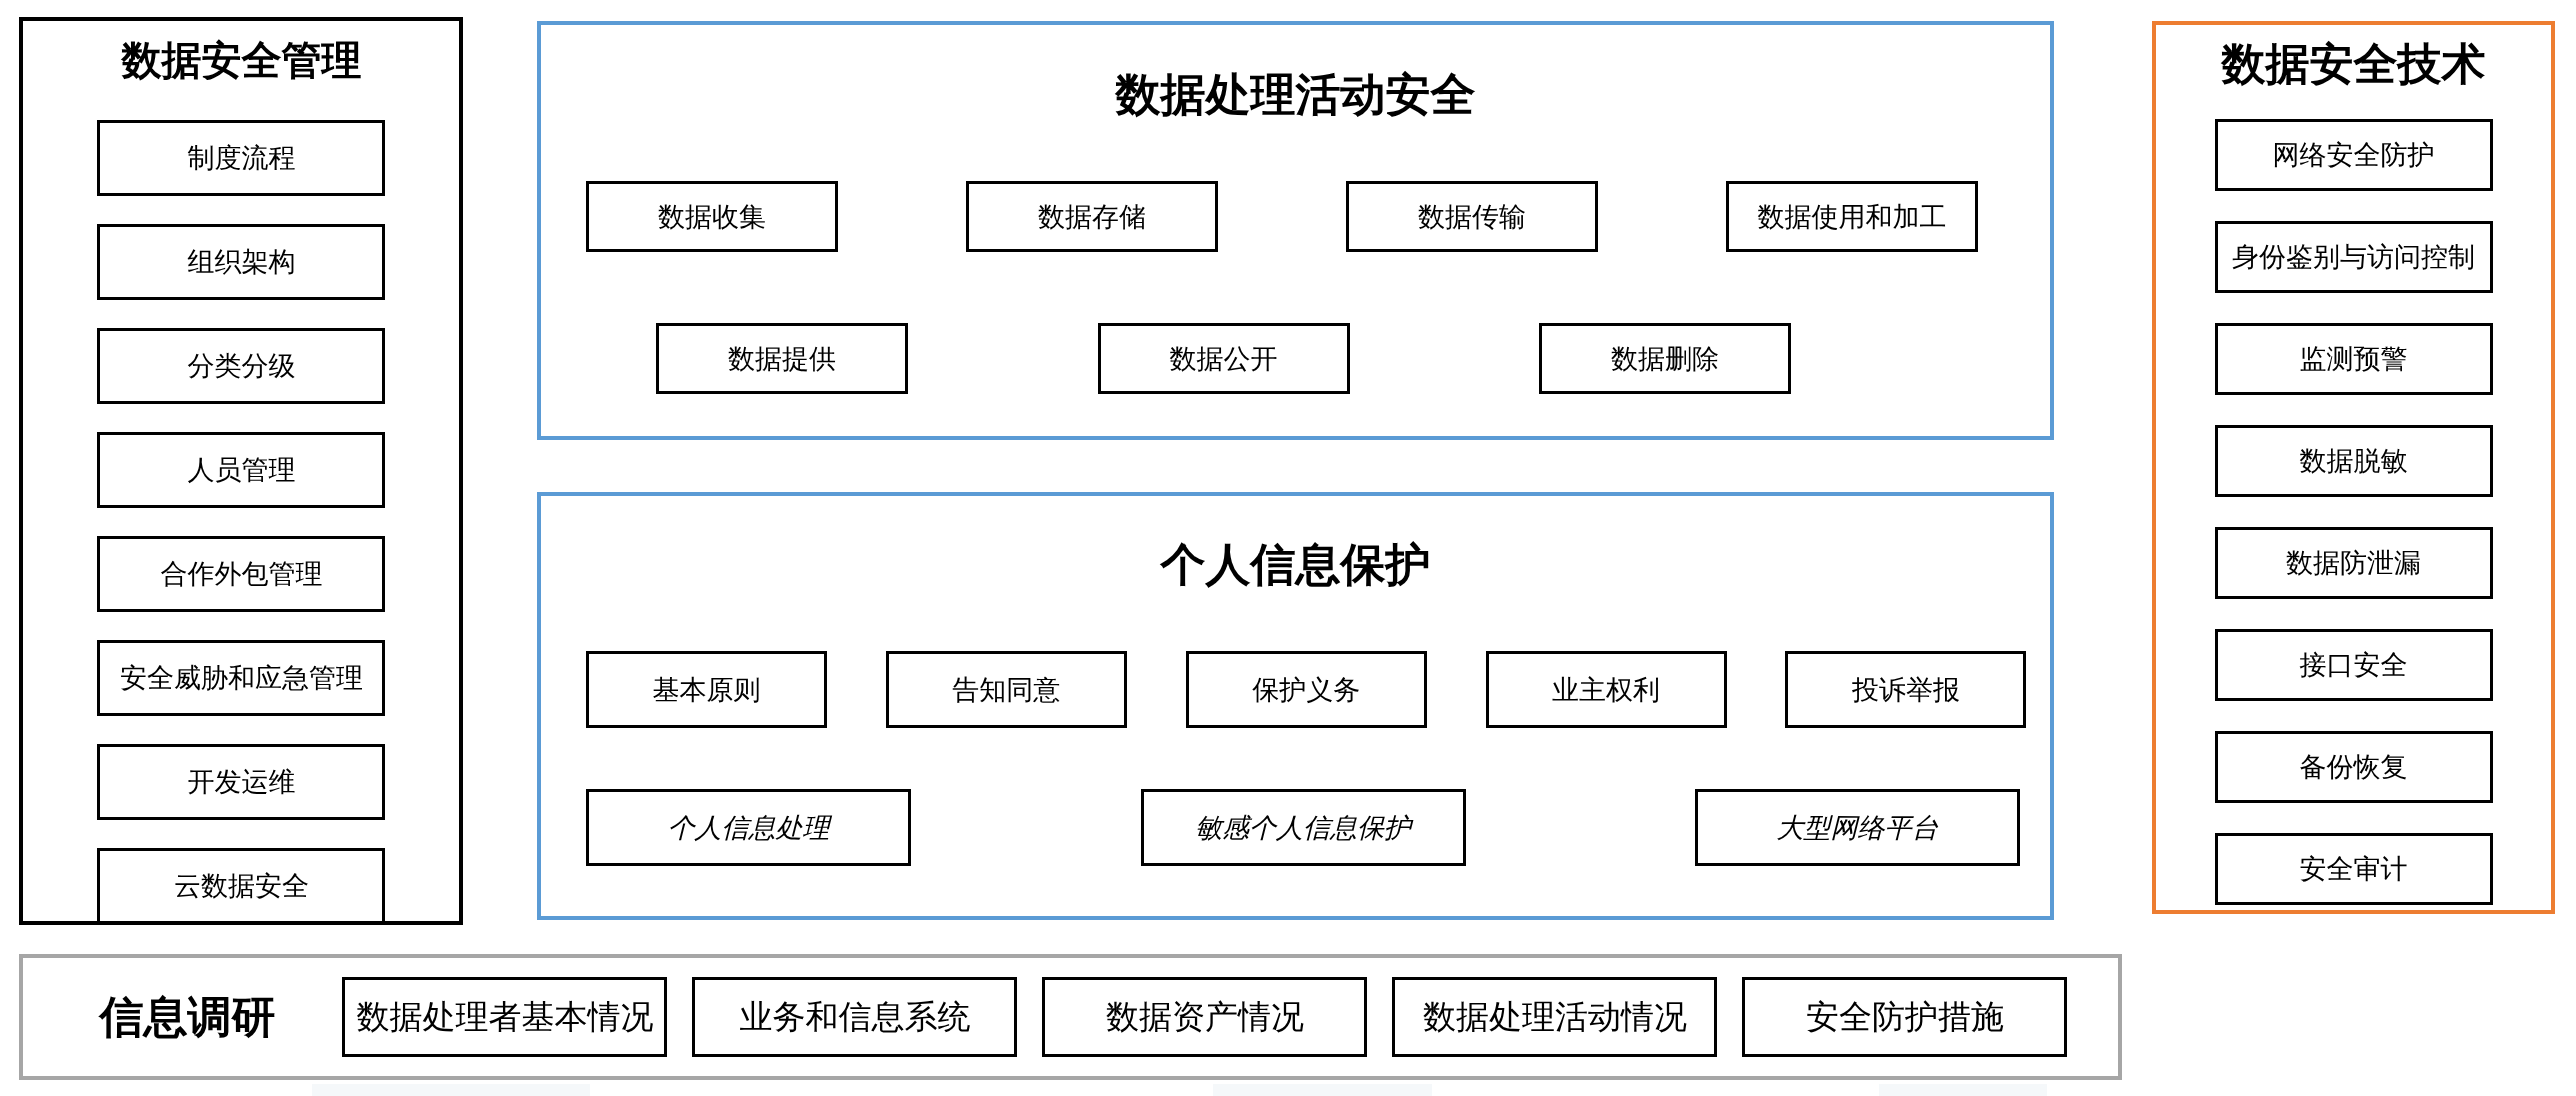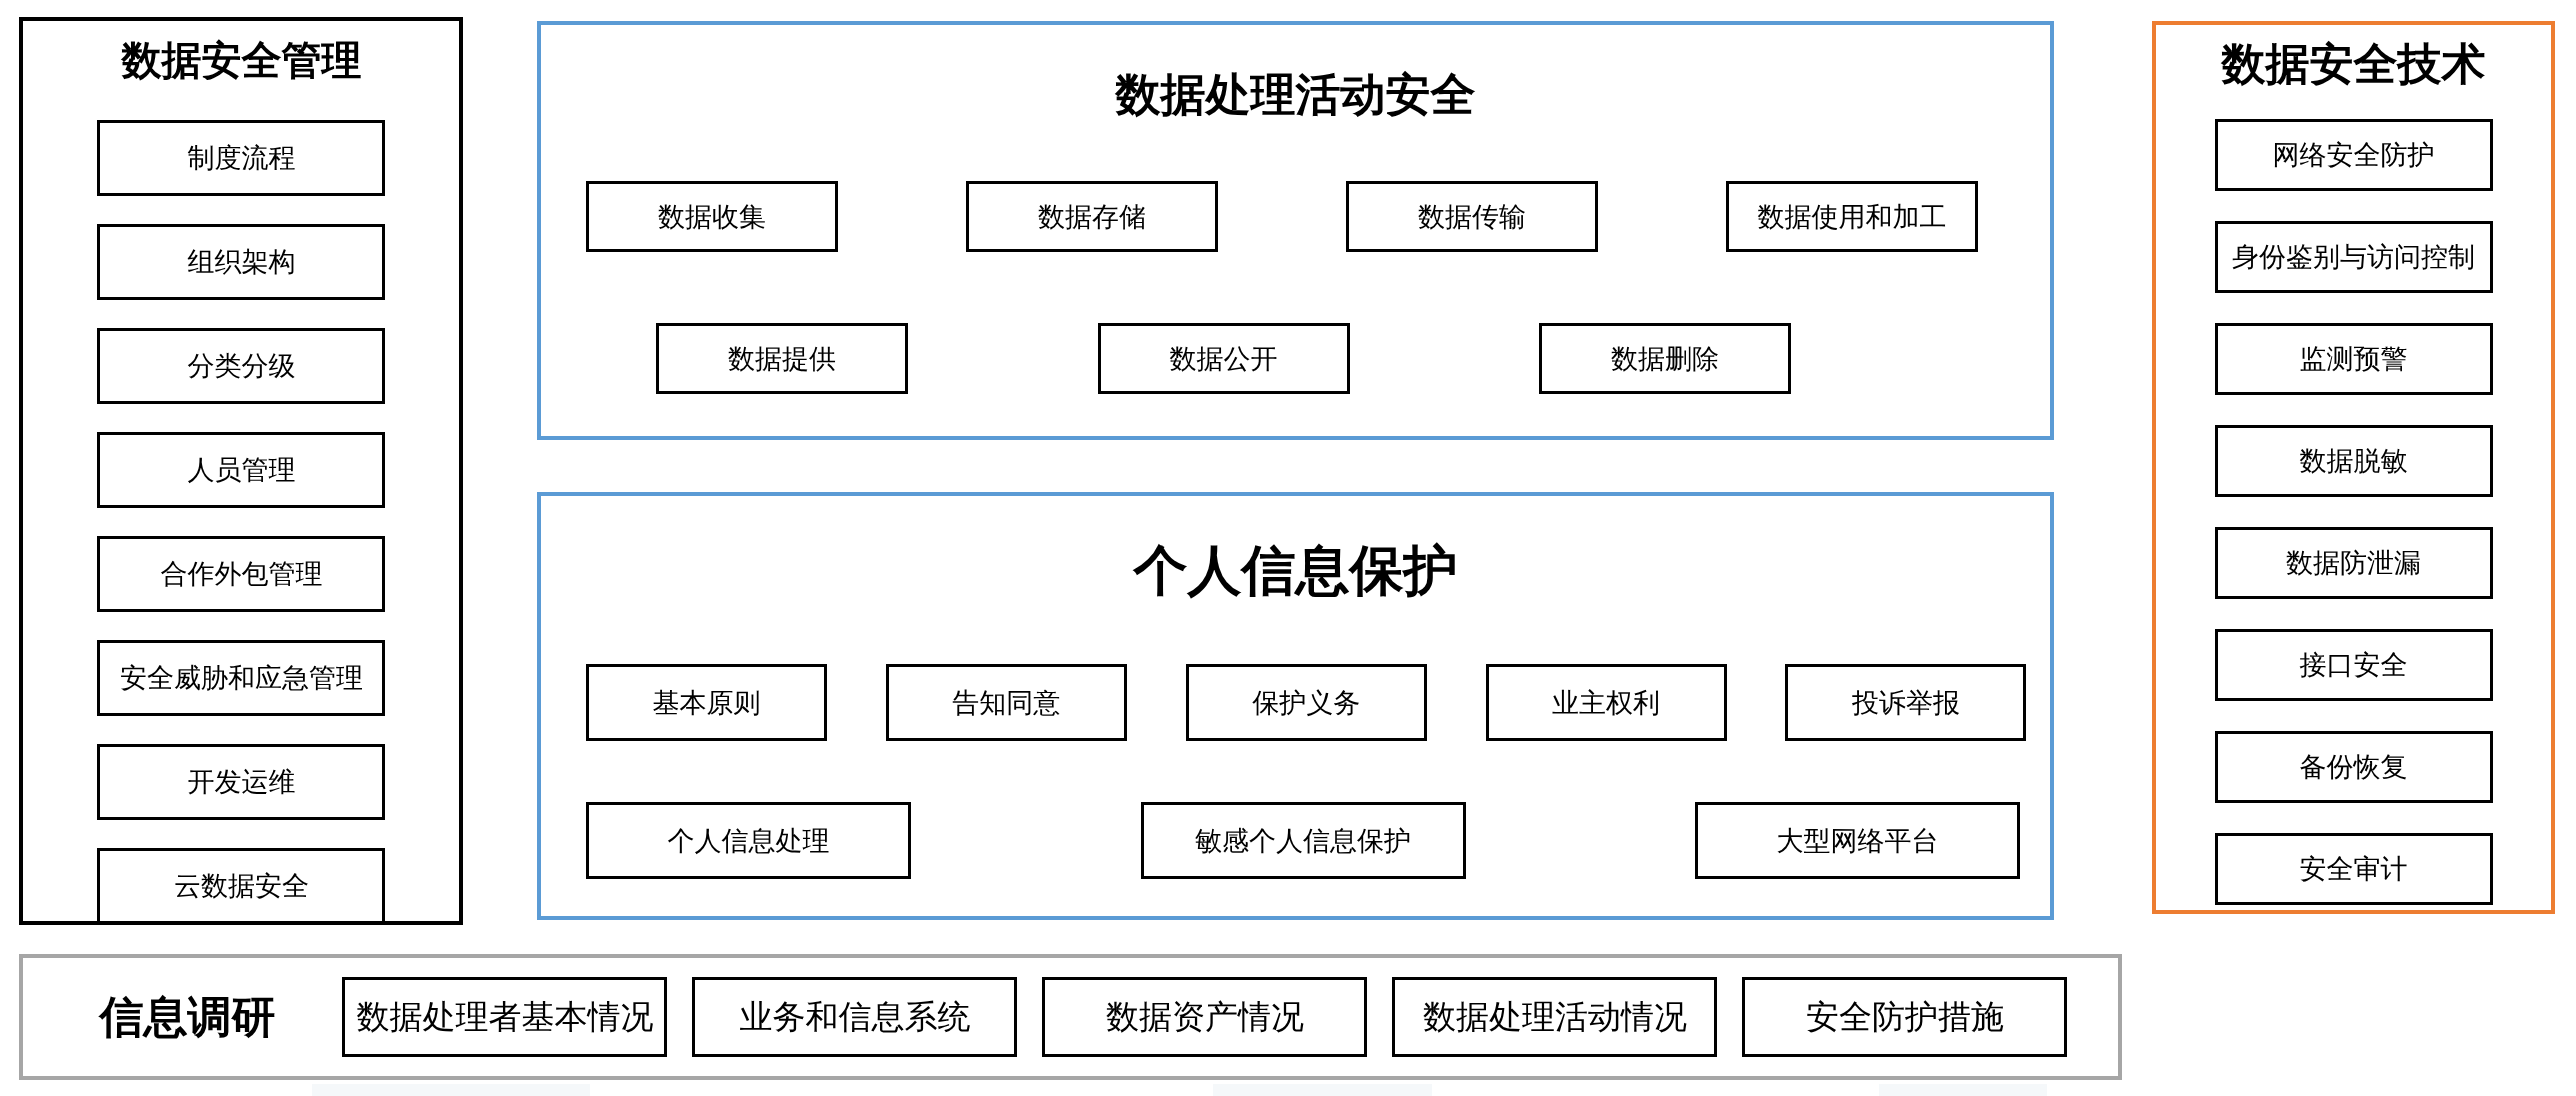--- a/index.html
+++ b/index.html
@@ -30,23 +30,23 @@
   }
   #panel-processing h2 { margin-top:40px; font-size:45px; }
   #panel-processing .row1 { margin-top:56px; padding:0 72px 0 45px; }
   #panel-processing .row2 { margin-top:71px; padding:0 259px 0 115px; }
   #panel-processing .node { width:252px; height:71px; }
 
   #panel-personal {
     left:537px; top:492px; width:1517px; height:428px;
     border:4.2px solid var(--blue);
   }
-  #panel-personal h2 { margin-top:39px; font-size:54px; }
+  #panel-personal h2 { margin-top:39px; font-size:45px; }
   #panel-personal .row1 { margin-top:56px; padding:0 23.6px 0 45px; }
-  #panel-personal .row2 { margin-top:61px; padding:0 30px 0 45px; }
+  #panel-personal .row2 { margin-top:61px; padding:0 30px 0 45px;font-style:italic; }
   #panel-personal .row1 .node { width:241px; height:77px;text-align:center; }
   #panel-personal .row2 .node { width:325px; height:77px; }
 
   #panel-technology {
     left:2152px; top:21px; width:403px; height:893px;
     border:4.2px solid var(--orange);
   }
   #panel-technology h2 { margin-top:10px; font-size:44px; }
   #panel-technology .stack { margin-top:25px; display:flex; flex-direction:column; align-items:center; gap:30px; }
   #panel-technology .node { width:278px; height:72px; }

